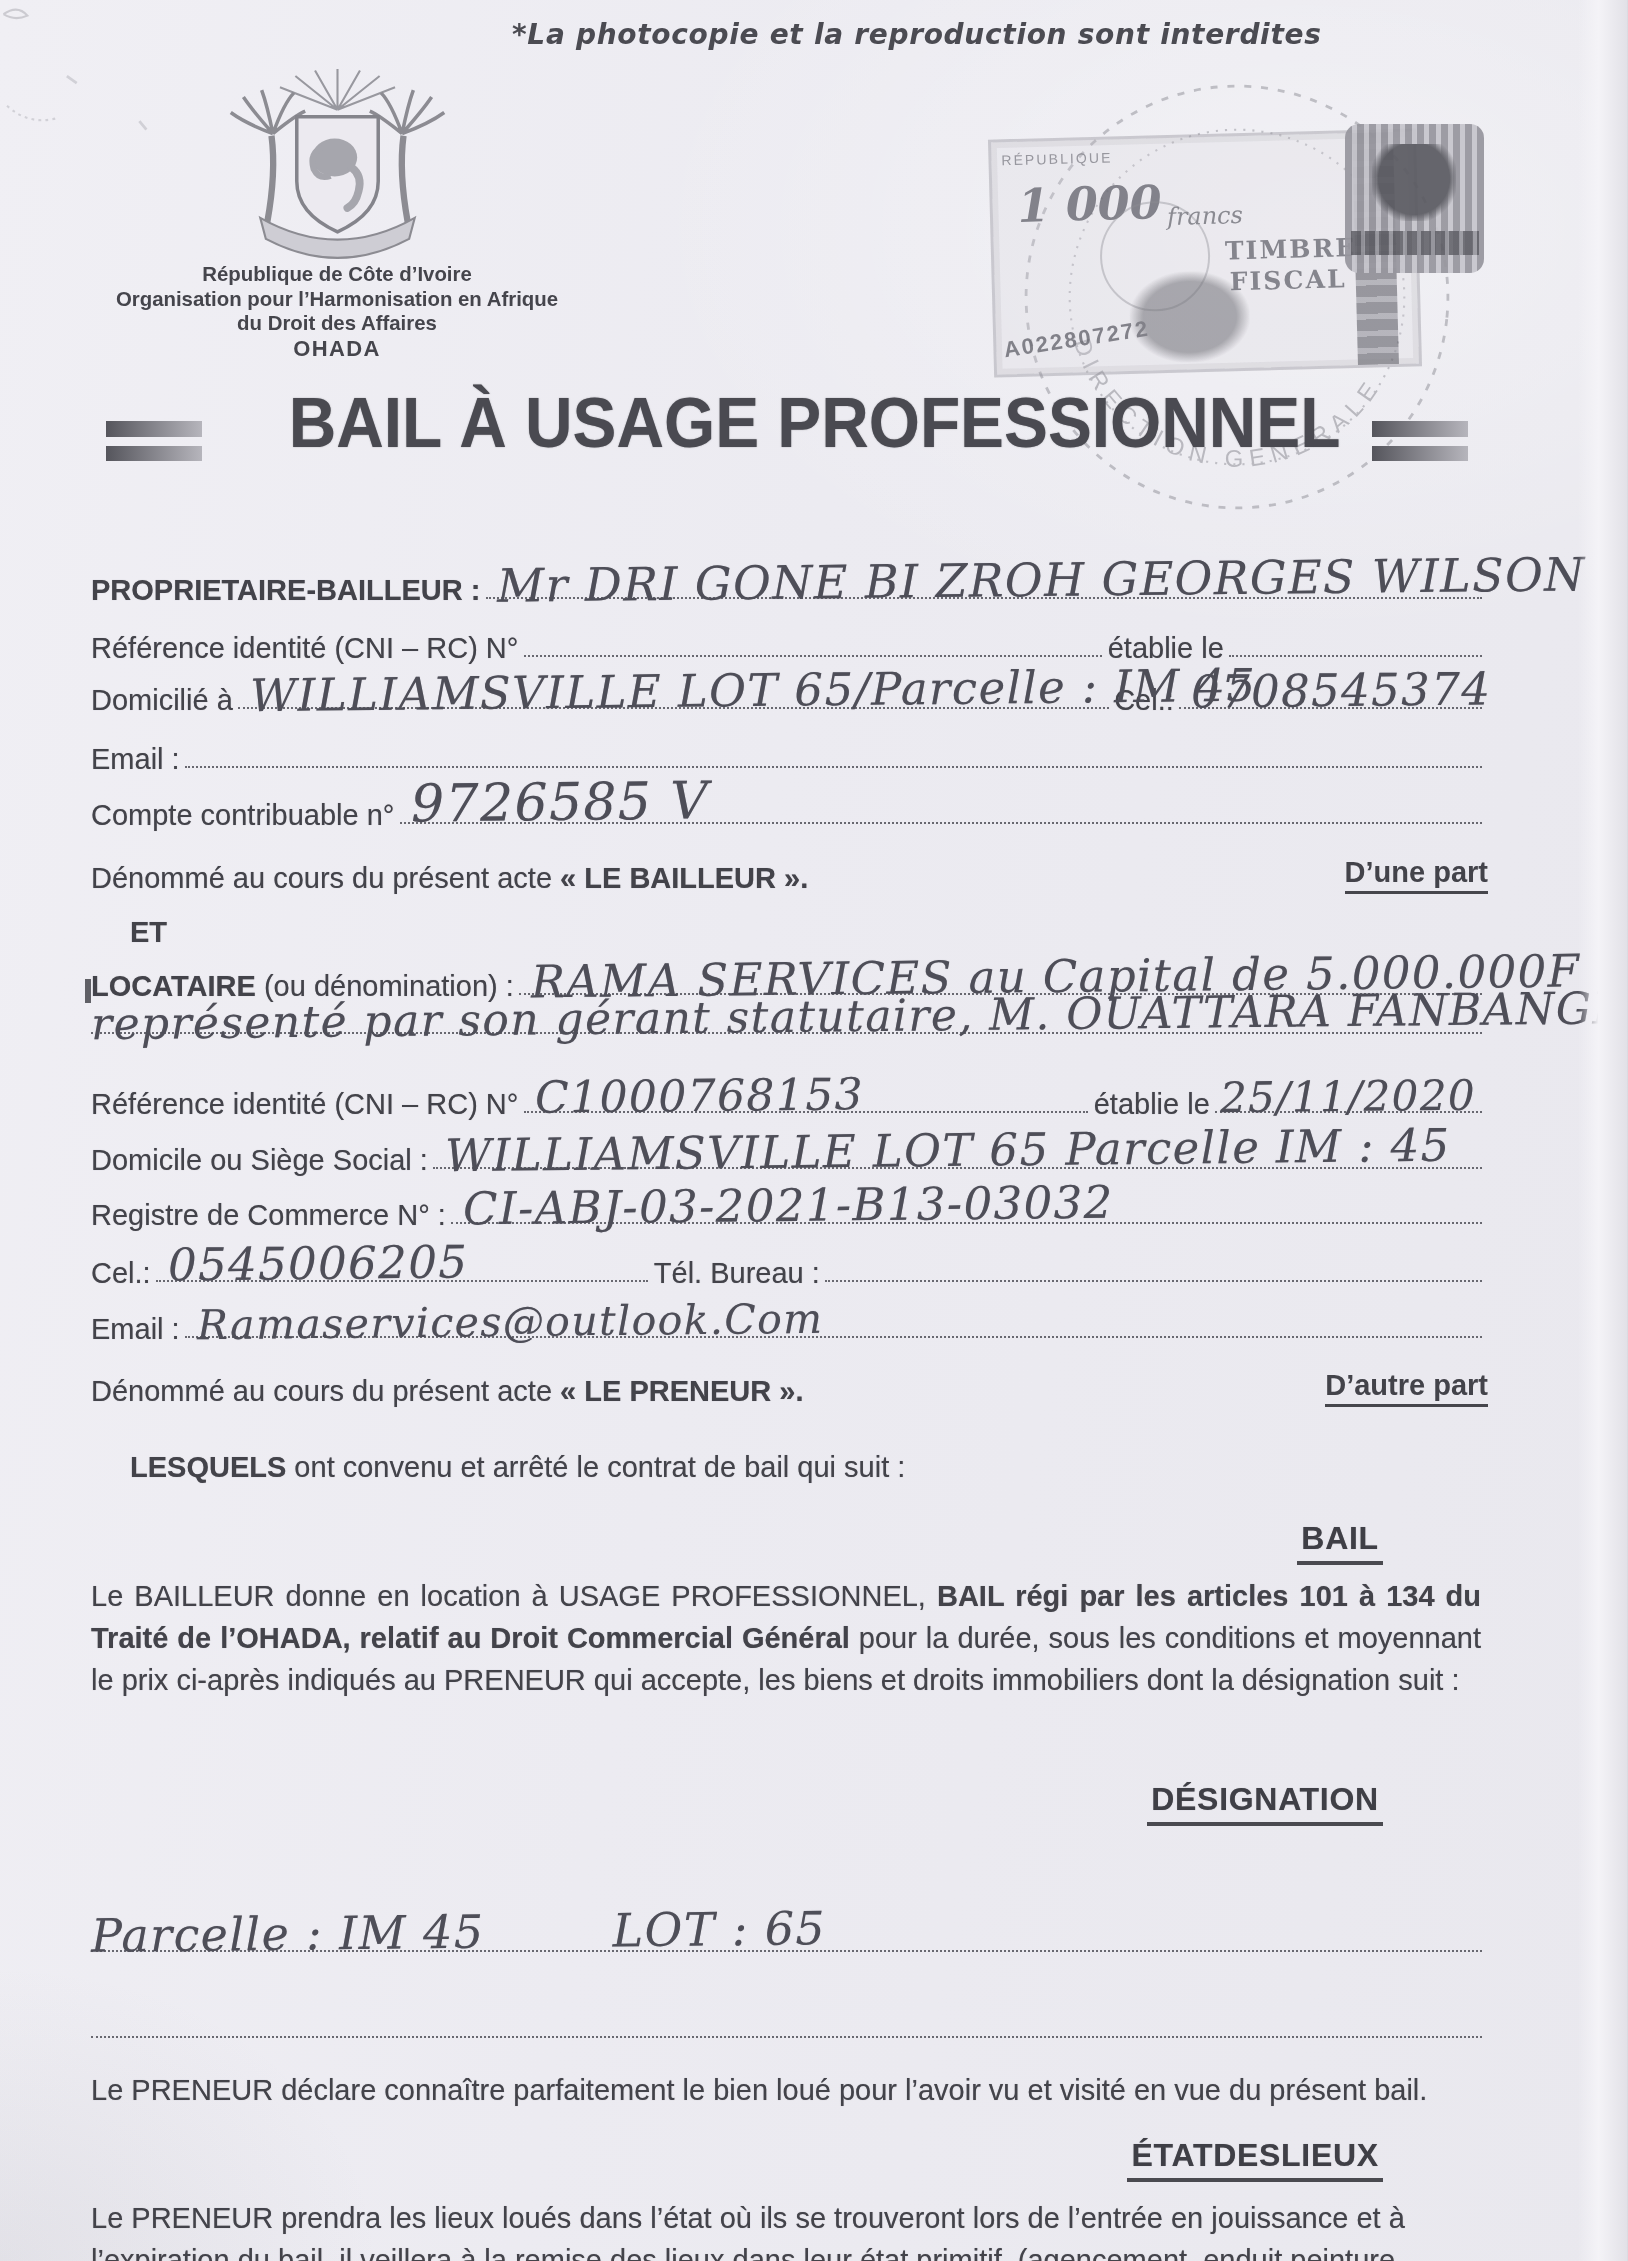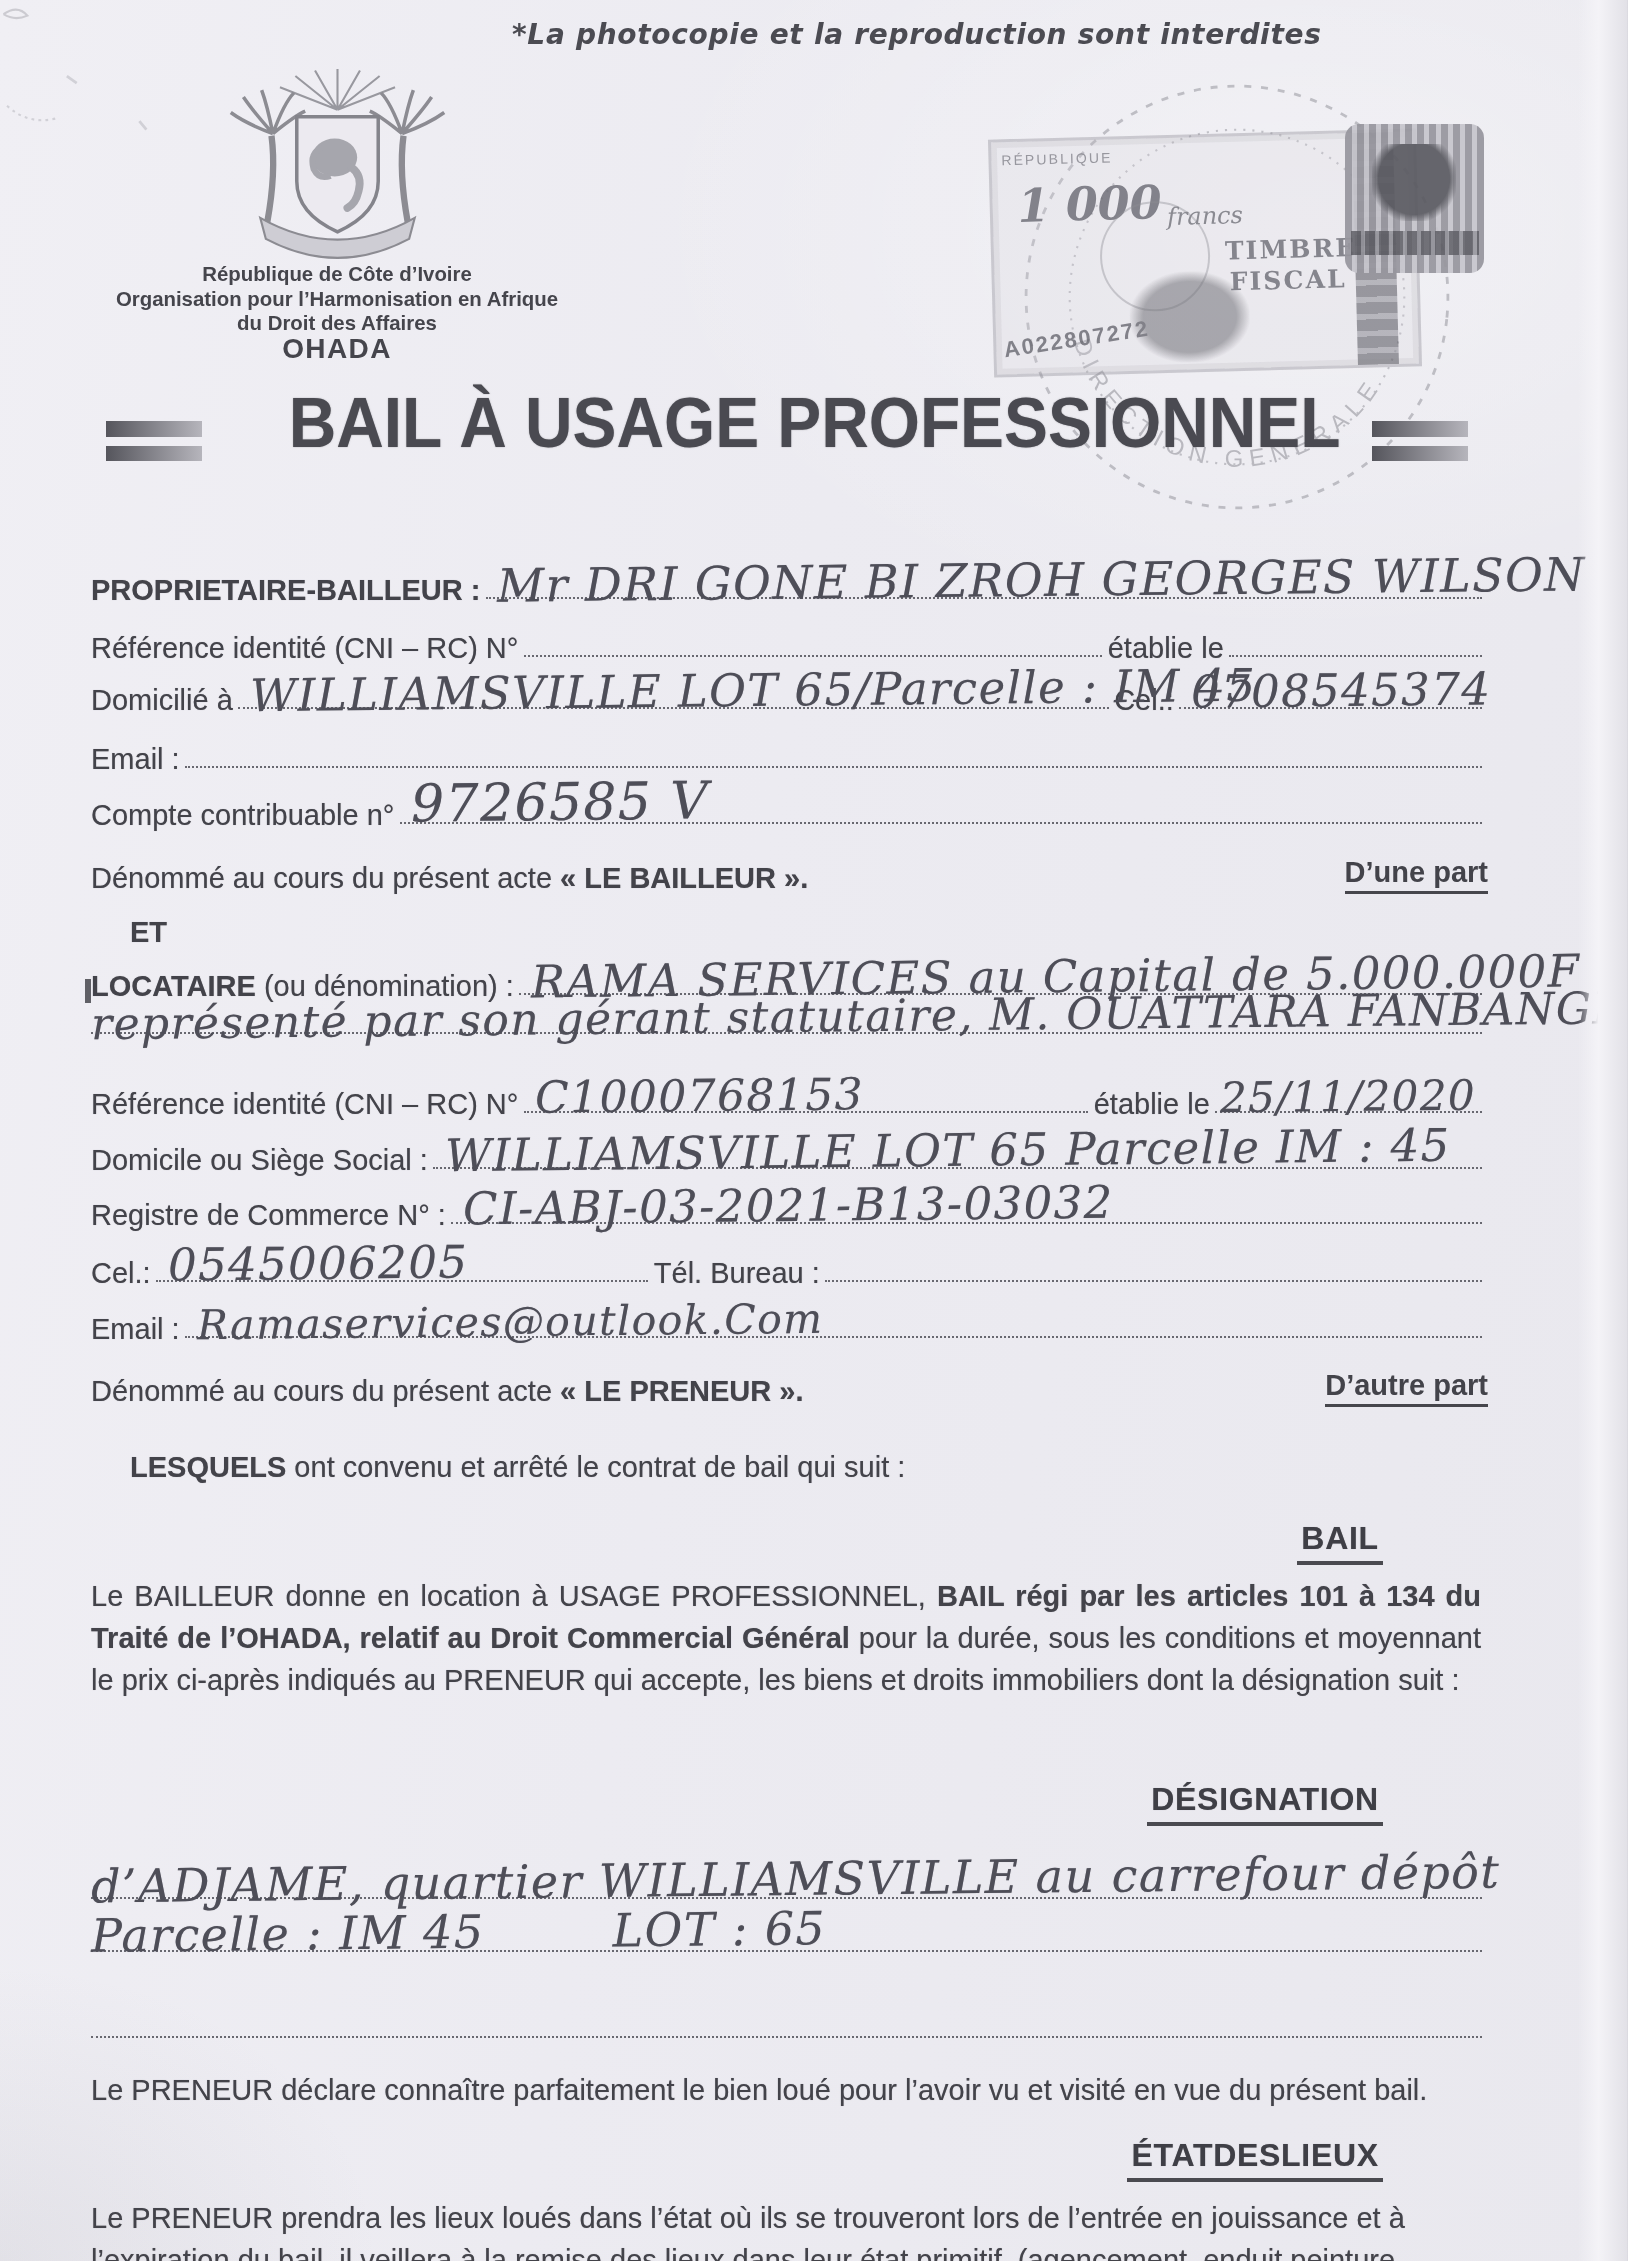--- a/index.html
+++ b/index.html
@@ -16,21 +16,21 @@
   .lbl{font-size:29px;line-height:32px;white-space:pre;text-shadow:0 0 0.7px rgba(67,67,74,.5);}
   .fill{flex:1;position:relative;border-bottom:2.8px dotted #686870;height:5.6px;margin:0 5.6px 7px 5.6px;}
   .dotw{position:relative;border-bottom:2.8px dotted #686870;height:5.6px;margin:0 5.6px 7px 5.6px;}
   .hand{font-family:"DejaVu Serif",serif;font-style:italic;color:#4e4e58;white-space:pre;
     position:absolute;bottom:-9.8px;left:11.3px;font-size:44px;letter-spacing:1.4px;
     transform:rotate(-.6deg);text-shadow:0 0 0.7px rgba(78,78,88,.45);}
   .notice{position:absolute;left:512px;top:18.3px;font-family:"DejaVu Sans",sans-serif;
     font-style:italic;font-weight:bold;font-size:28px;letter-spacing:0.7px;color:#4b4b52;}
   .orgblock{position:absolute;left:98px;top:262px;width:478px;text-align:center;
     font-weight:bold;font-size:20.4px;line-height:24.6px;color:#45454c;}
-  .ohada{font-size:28px;letter-spacing:1.4px;margin-top:1.4px;}
+  .ohada{font-size:22px;letter-spacing:1.4px;margin-top:1.4px;}
   .title{position:absolute;top:383px;left:0;width:1629px;text-align:center;font-weight:bold;
     font-size:70px;letter-spacing:0px;transform:scaleX(.94);color:#4a4a51;
     text-shadow:0 0 1.4px rgba(74,74,81,.55);white-space:nowrap;}
   .bar{position:absolute;width:96px;height:46px;}
   .bar i{display:block;height:15.5px;background:linear-gradient(90deg,#55555c,#b6b5bc);} 
   .bar i + i{margin-top:9.1px;}
   .center-head{position:absolute;left:0;width:1383px;text-align:right;}
   .center-head span{display:inline-block;font-weight:bold;font-size:32px;color:#3f3f46;
     border-bottom:4.2px solid #4a4a50;padding:0 4.2px 4.2px 4.2px;letter-spacing:0.7px;
     text-shadow:0 0 0.7px rgba(63,63,70,.5);}
@@ -259,25 +259,20 @@
   <div class="center-head" style="top:1520px">
     <span>BAIL</span>
   </div>
 
   <p class="para" style="top:1575px;margin:0"><span>Le BAILLEUR donne en location à USAGE PROFESSIONNEL, </span><span class="b">BAIL régi par les articles 101 à 134 du Traité de l’OHADA, relatif au Droit Commercial Général</span><span> pour la durée, sous les conditions et moyennant le prix ci-après indiqués au PRENEUR qui accepte, les biens et droits immobiliers dont la désignation suit :</span></p>
 
   <div class="center-head" style="top:1781px">
     <span>DÉSIGNATION</span>
   </div>
 
-  <div class="row" style="top:1891px">
-    <span class="fill" style="margin-left:0">
-      <span class="hand" style="font-size:46px;left:0">d’ADJAME, quartier WILLIAMSVILLE au carrefour dépôt</span>
-    </span>
-  </div>
   <div class="row" style="top:1944px">
     <span class="fill" style="margin-left:0">
       <span class="hand" style="font-size:46px;left:0">Parcelle : IM 45        LOT : 65</span>
     </span>
   </div>
 
   <div class="row" style="top:2030px">
     <span class="fill" style="margin-left:0"></span>
   </div>
 

